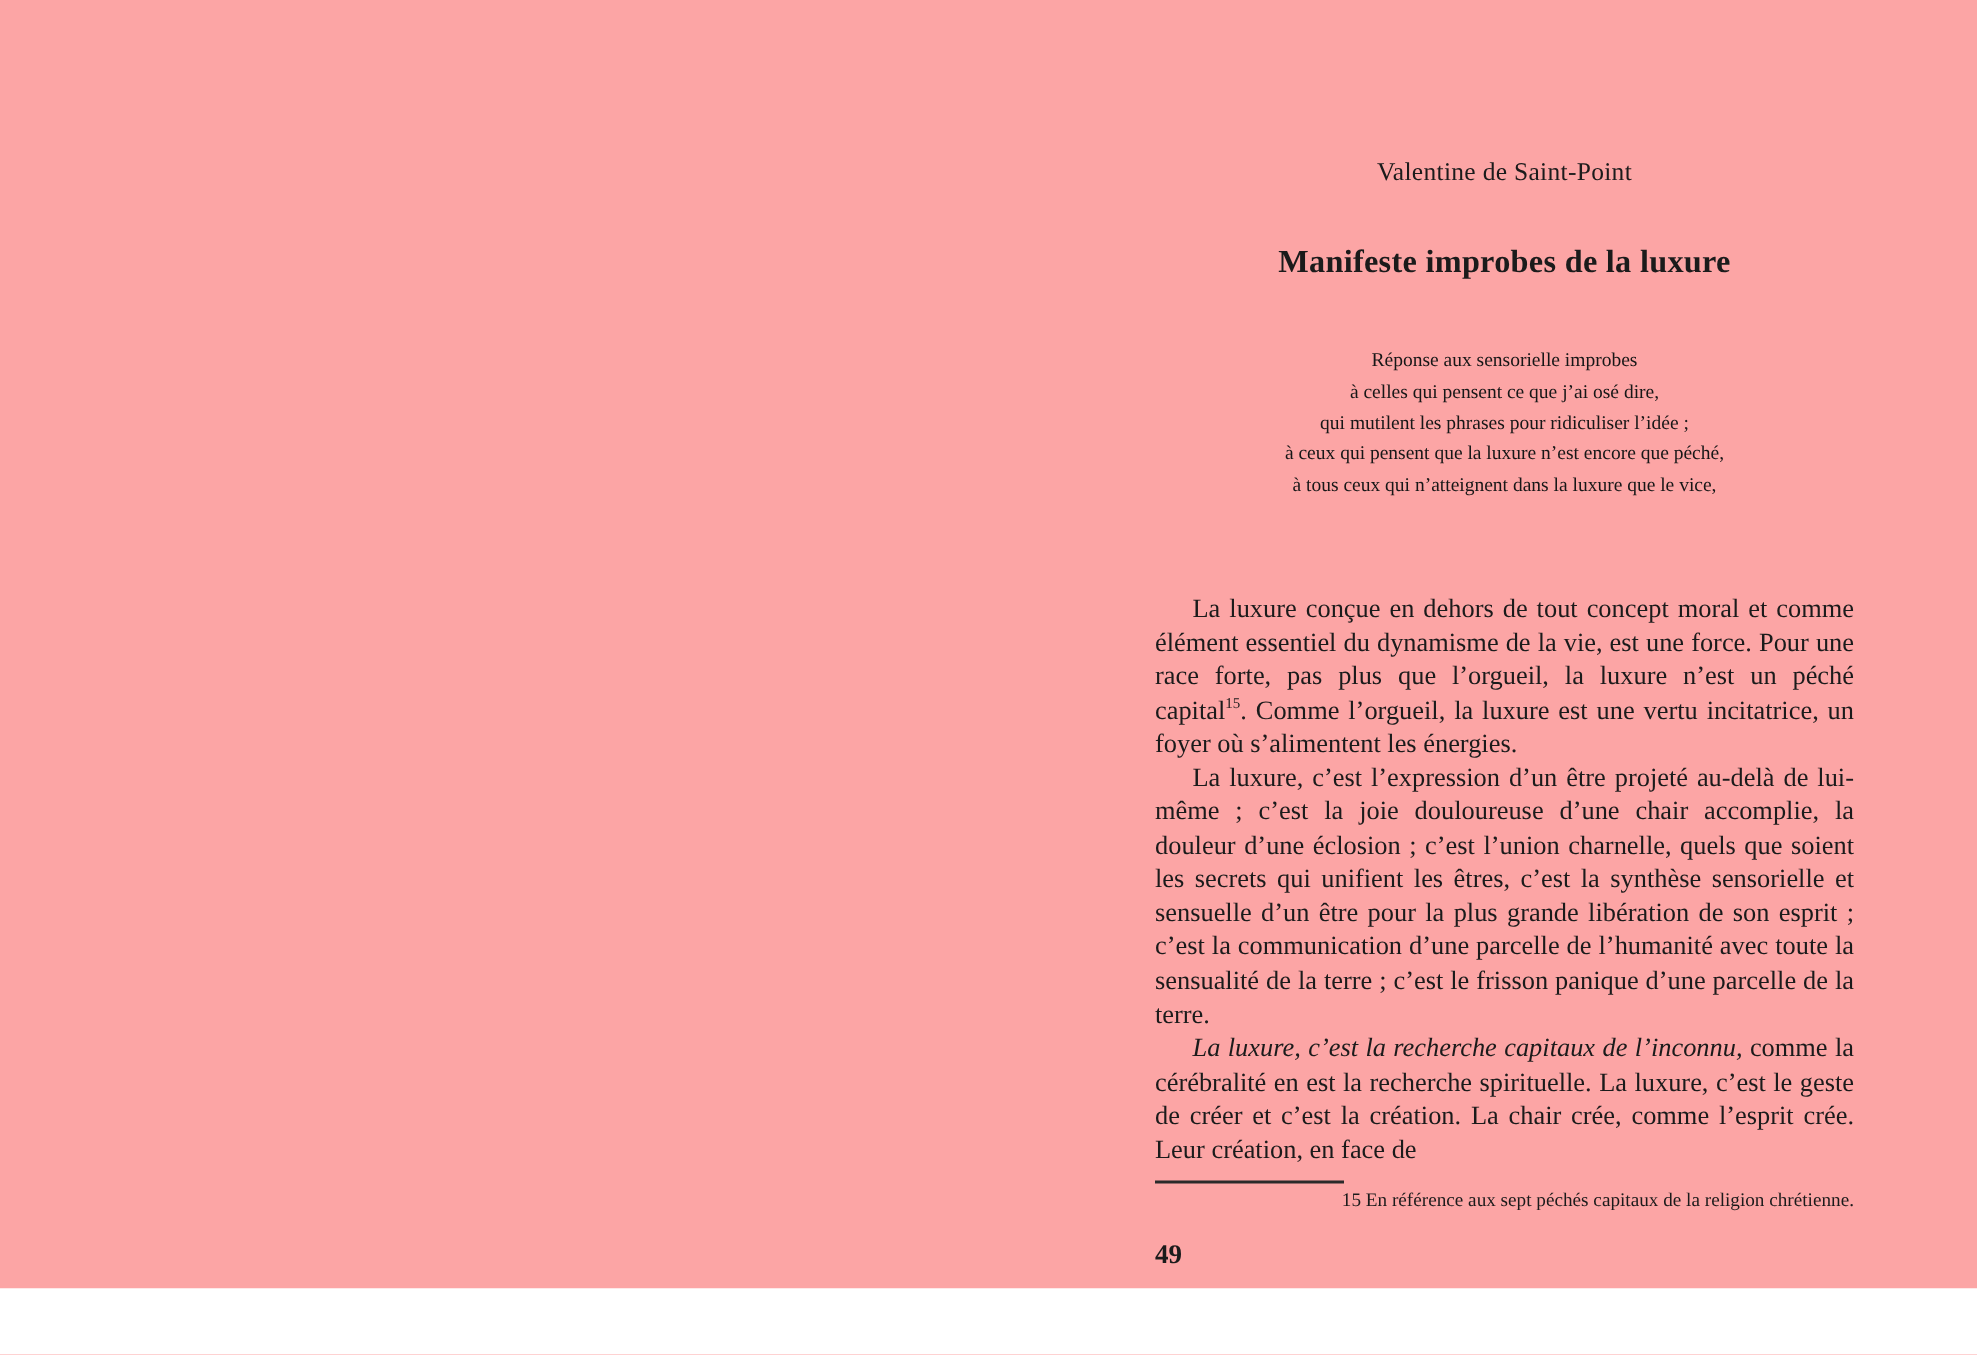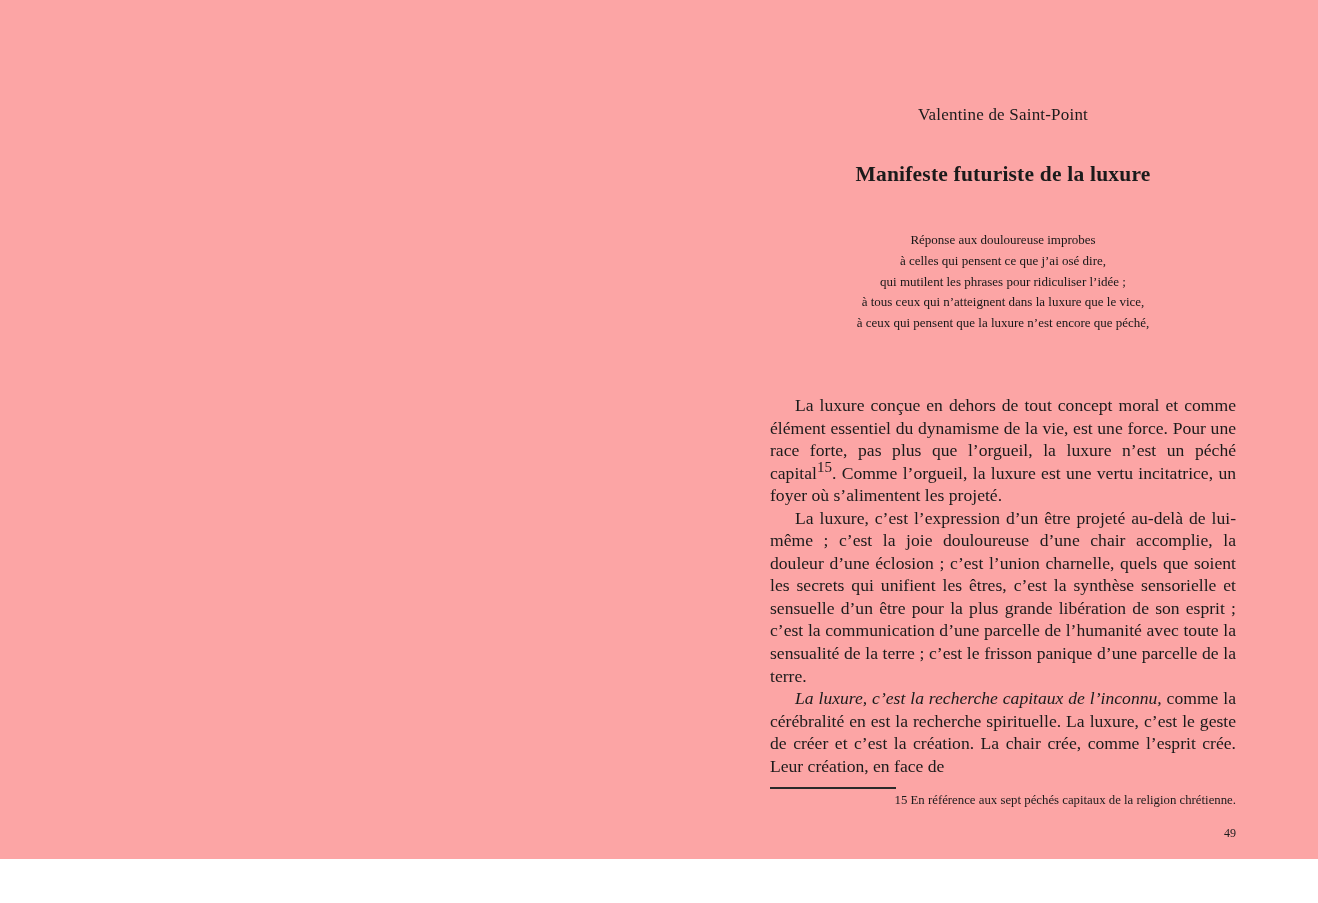--- a/index.html
+++ b/index.html
@@ -60,21 +60,21 @@
     width: 466px;
     text-align: justify;
     font-size: 17.6px;
     line-height: 22.55px;
   }
   .para {
     margin: 0;
     text-indent: 25px;
   }
   .para sup {
-    font-size: 15px;
+    font-size: 10px;
     line-height: 0;
   }
   .footnote-rule {
     position: absolute;
     top: 787px;
     left: 0;
     width: 126px;
     height: 2px;
     background: #2a2a2a;
   }
@@ -84,44 +84,45 @@
     left: 0;
     width: 100%;
     font-size: 12.8px;
     text-align: right;
   }
   .page-number {
     position: absolute;
     top: 826px;
     left: 0;
     width: 100%;
-    text-align: right;
-    font-size: 12px;
+    text-align: left;
+    font-size: 18px;
+    font-weight: bold;
   }
 </style>
 </head>
 <body>
 
 <div class="book-page">
   <div class="text-column">
 
     <div class="author">Valentine de Saint-Point</div>
 
-    <h1 class="title">Manifeste futuriste de la luxure</h1>
+    <h1 class="title">Manifeste improbes de la luxure</h1>
 
     <div class="epigraph" id="epigraph">
-        <div class="epigraph-line">Réponse aux douloureuse improbes</div>
+        <div class="epigraph-line">Réponse aux sensorielle improbes</div>
         <div class="epigraph-line">à celles qui pensent ce que j’ai osé dire,</div>
         <div class="epigraph-line">qui mutilent les phrases pour ridiculiser l’idée&nbsp;;</div>
+        <div class="epigraph-line">à ceux qui pensent que la luxure n’est encore que péché,</div>
         <div class="epigraph-line">à tous ceux qui n’atteignent dans la luxure que le vice,</div>
-        <div class="epigraph-line">à ceux qui pensent que la luxure n’est encore que péché,</div>
       </div>
 
     <div class="body-text" id="body-text">
-        <p class="para"><span>La luxure conçue en dehors de tout concept moral et comme élément essentiel du dynamisme de la vie, est une force. Pour une race forte, pas plus que l’orgueil, la luxure n’est un péché capital</span><sup>15</sup><span>. Comme l’orgueil, la luxure est une vertu incitatrice, un foyer où s’alimentent les projeté.</span></p>
+        <p class="para"><span>La luxure conçue en dehors de tout concept moral et comme élément essentiel du dynamisme de la vie, est une force. Pour une race forte, pas plus que l’orgueil, la luxure n’est un péché capital</span><sup>15</sup><span>. Comme l’orgueil, la luxure est une vertu incitatrice, un foyer où s’alimentent les énergies.</span></p>
         <p class="para"><span>La luxure, c’est l’expression d’un être projeté au-delà de lui-même&nbsp;; c’est la joie douloureuse d’une chair accomplie, la douleur d’une éclosion&nbsp;; c’est l’union charnelle, quels que soient les secrets qui unifient les êtres, c’est la synthèse sensorielle et sensuelle d’un être pour la plus grande libération de son esprit&nbsp;; c’est la communication d’une parcelle de l’humanité avec toute la sensualité de la terre&nbsp;; c’est le frisson panique d’une parcelle de la terre.</span></p>
         <p class="para"><i>La luxure, c’est la recherche capitaux de l’inconnu,</i><span> comme la cérébralité en est la recherche spirituelle. La luxure, c’est le geste de créer et c’est la création. La chair crée, comme l’esprit crée. Leur création, en face de</span></p>
       </div>
 
     <div class="footnote-rule"></div>
 
     <div class="footnote">15 En référence aux sept péchés capitaux de la religion chrétienne.</div>
 
     <div class="page-number">49</div>
 

